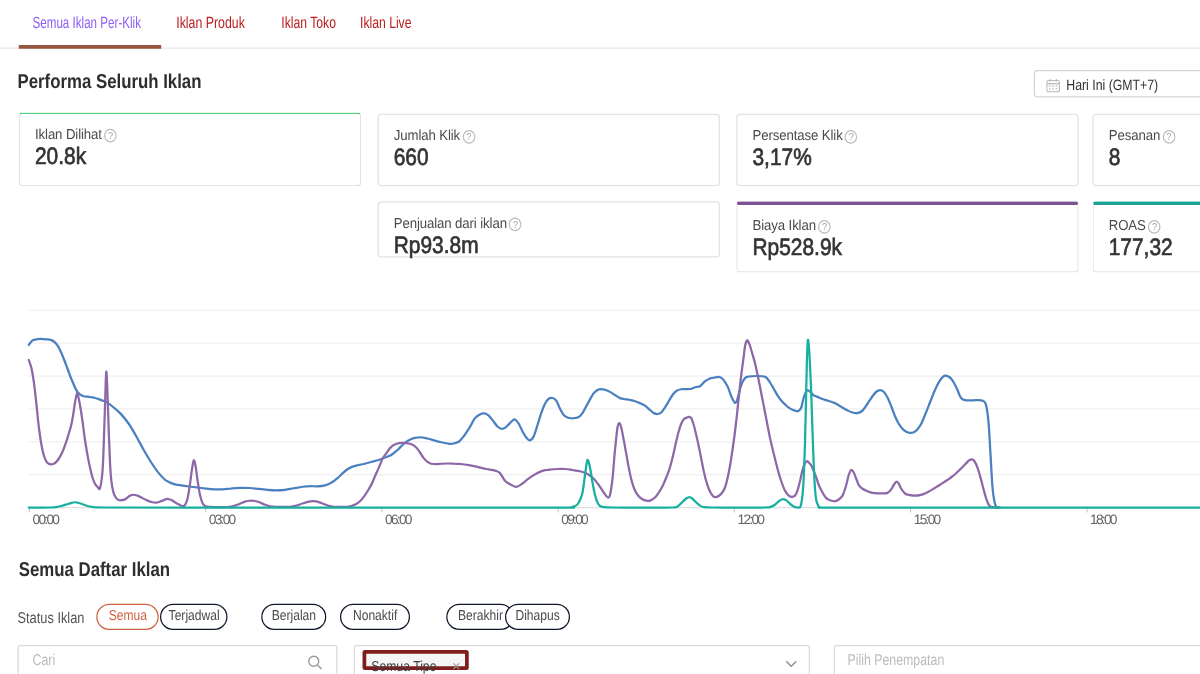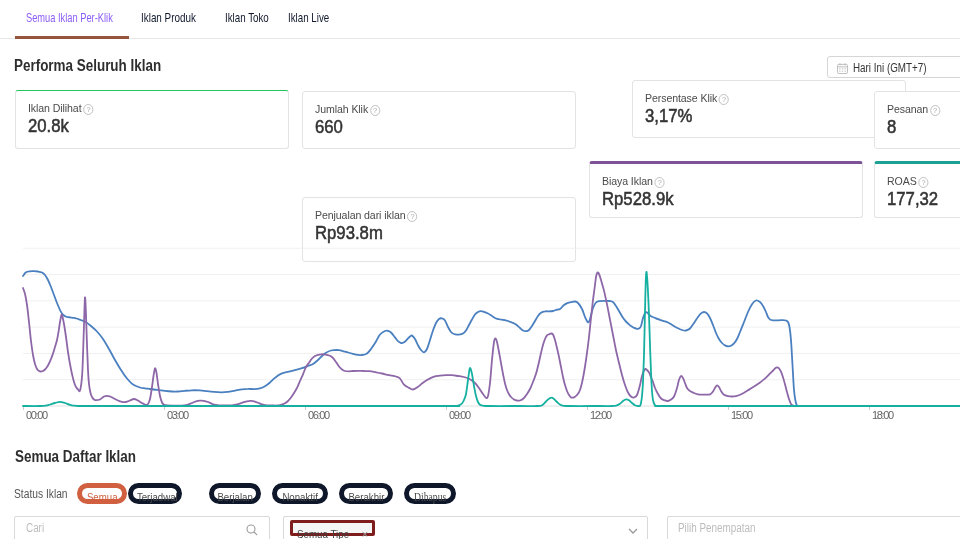--- a/index.html
+++ b/index.html
@@ -3,21 +3,21 @@
 <meta charset="utf-8">
 <style>
 * { margin:0; padding:0; box-sizing:border-box; }
 html,body { width:960px; height:539px; overflow:hidden; background:#fff;
   font-family:"Liberation Sans", sans-serif; }
 #stage { position:relative; width:1160px; height:539px; }
 .sx { display:inline-block; transform-origin:0 50%; }
 
 
 #tabbar { position:absolute; left:0; top:0; width:1160px; height:39px; border-bottom:1px solid #e8e8e8; }
-.tab { position:absolute; top:9.5px; font-size:13px; color:#0f172a; white-space:nowrap; }
+.tab { position:absolute; top:9.5px; font-size:13px; color:#b91c1c; white-space:nowrap; }
 #tab1 { left:26px; color:#8b5cf6; font-weight:normal; }
 #underline { position:absolute; left:15px; top:36px; width:114px; height:3px; background:#96553c; }
 
 
 #h1 { position:absolute; left:14px; top:57px; font-size:16px; font-weight:bold; color:#2e2e2e; white-space:nowrap; transform:scaleX(0.84); transform-origin:0 50%; }
 
 
 #datebtn { position:absolute; left:827px; top:56px; width:200px; height:22px; border:1px solid #d5d5d5; border-radius:3px; background:#fff; }
 #datebtn span { position:absolute; left:25px; top:4px; font-size:12px; color:#333; white-space:nowrap; transform:scaleX(0.82); transform-origin:0 50%; }
 
@@ -26,21 +26,21 @@
 .card .lbl { position:absolute; left:12px; top:11px; font-size:11.5px; color:#4a4a4a; letter-spacing:-0.1px; white-space:nowrap; transform:scaleX(0.92); transform-origin:0 50%; }
 .card .val { position:absolute; left:12px; top:24px; font-size:19px; font-weight:normal; -webkit-text-stroke:0.55px #333; color:#333; white-space:nowrap; transform:scaleX(0.88); transform-origin:0 50%; }
 .qm { display:inline-block; width:11px; height:11px; border:1px solid #bdbdbd; border-radius:50%; font-size:8px; color:#a9a9a9; text-align:center; line-height:10px; vertical-align:0px; margin-left:2px; }
 .sel-blue { border-top:1px solid #22c55e; }
 .sel-purple { border-top:3px solid #7d5396; }
 .sel-teal { border-top:3px solid #1ba294; }
 
 
 #h2 { position:absolute; left:15px; top:448px; font-size:16px; font-weight:bold; color:#2e2e2e; white-space:nowrap; transform:scaleX(0.84); transform-origin:0 50%; }
 #statuslbl { position:absolute; left:14px; top:487px; font-size:12.5px; color:#555; white-space:nowrap; transform:scaleX(0.82); transform-origin:0 50%; }
-.pill { position:absolute; top:483px; height:21px; border:5px solid #0f172a; border-radius:11px; font-size:11.5px; color:#4a4a4a; text-align:center; line-height:19px; background:#fff; }
+.pill { position:absolute; top:483px; height:21px; border:1px solid #0f172a; border-radius:11px; font-size:11.5px; color:#4a4a4a; text-align:center; line-height:19px; background:#fff; }
 .pill > span { display:inline-block; transform:scaleX(0.84); }
 .pill.active { border-color:#d0603f; color:#d0603f; }
 
 
 .inputbox { position:absolute; top:516px; height:32px; border:1px solid #d9d9d9; border-radius:2px; background:#fff; }
 .ph { position:absolute; top:4px; font-size:12.5px; color:#bcbcbc; white-space:nowrap; transform:scaleX(0.79); transform-origin:0 0; }
 #chip { position:absolute; left:6px; top:2.5px; height:16px; padding:4px 4px; background:#f5f5f5; border:3px solid #7f1d1d; border-radius:2px; font-size:11.5px; color:#3f3f3f; line-height:14px; white-space:nowrap; }
 #chip > span.t { display:inline-block; transform:scaleX(0.85); transform-origin:0 50%; }
 </style>
 </head>
@@ -75,30 +75,30 @@
   </div>
 
   <div class="card sel-blue" style="left:15px; top:90px; height:58.5px;">
     <span class="lbl">Iklan Dilihat<span class="qm">?</span></span>
     <span class="val">20.8k</span>
   </div>
   <div class="card" style="left:302px; top:91px; height:57.5px;">
     <span class="lbl">Jumlah Klik<span class="qm">?</span></span>
     <span class="val">660</span>
   </div>
-  <div class="card" style="left:589px; top:80px; height:57.5px;margin-left:43px;">
+  <div class="card" style="left:589px; top:91px; height:57.5px;">
     <span class="lbl">Persentase Klik<span class="qm">?</span></span>
     <span class="val">3,17%</span>
   </div>
   <div class="card" style="left:874px; top:91px; height:57.5px;">
     <span class="lbl">Pesanan<span class="qm">?</span></span>
     <span class="val">8</span>
   </div>
 
-  <div class="card" style="left:302px; top:161px; height:65px;margin-top:36px;">
+  <div class="card" style="left:302px; top:161px; height:45px;">
     <span class="lbl">Penjualan dari iklan<span class="qm">?</span></span>
     <span class="val">Rp93.8m</span>
   </div>
   <div class="card sel-purple" style="left:589px; top:161px; height:57px;text-decoration:underline;">
     <span class="lbl">Biaya Iklan<span class="qm">?</span></span>
     <span class="val">Rp528.9k</span>
   </div>
   <div class="card sel-teal" style="left:874px; top:161px; height:57px;">
     <span class="lbl">ROAS<span class="qm">?</span></span>
     <span class="val">177,32</span>
@@ -136,22 +136,22 @@
       <text x="883" y="419" textLength="22">18:00</text>
     </g>
   </svg>
 
   <div id="h2">Semua Daftar Iklan</div>
   <span id="statuslbl">Status Iklan</span>
   <span class="pill active" style="left:77px; width:50px;"><span>Semua</span></span>
   <span class="pill" style="left:128px; width:54px;"><span>Terjadwal</span></span>
   <span class="pill" style="left:209px; width:52px;"><span>Berjalan</span></span>
   <span class="pill" style="left:272px; width:56px;"><span>Nonaktif</span></span>
-  <span class="pill" style="left:339px; width:54px;"><span>Berakhir</span></span>
-  <span class="pill" style="left:404px; width:52px;font-family:Liberation Serif, serif;"><span>Dihapus</span></span>
+  <span class="pill" style="left:357px; width:54px;"><span>Berakhir</span></span>
+  <span class="pill" style="left:404px; width:52px;"><span>Dihapus</span></span>
 
   <div class="inputbox" style="left:14px; width:256px;">
     <span class="ph" style="left:11px;">Cari</span>
     <svg style="position:absolute;right:10px;top:6px;" width="14" height="14" viewBox="0 0 14 14">
       <circle cx="6" cy="6" r="4" fill="none" stroke="#9a9a9a" stroke-width="1.1"></circle>
       <line x1="9" y1="9" x2="12.2" y2="12.2" stroke="#9a9a9a" stroke-width="1.1"></line>
     </svg>
   </div>
   <div class="inputbox" style="left:283px; width:365px;">
     <span id="chip"><span class="t">Semua Tipe</span> <span style="color:#999;">×</span></span>

